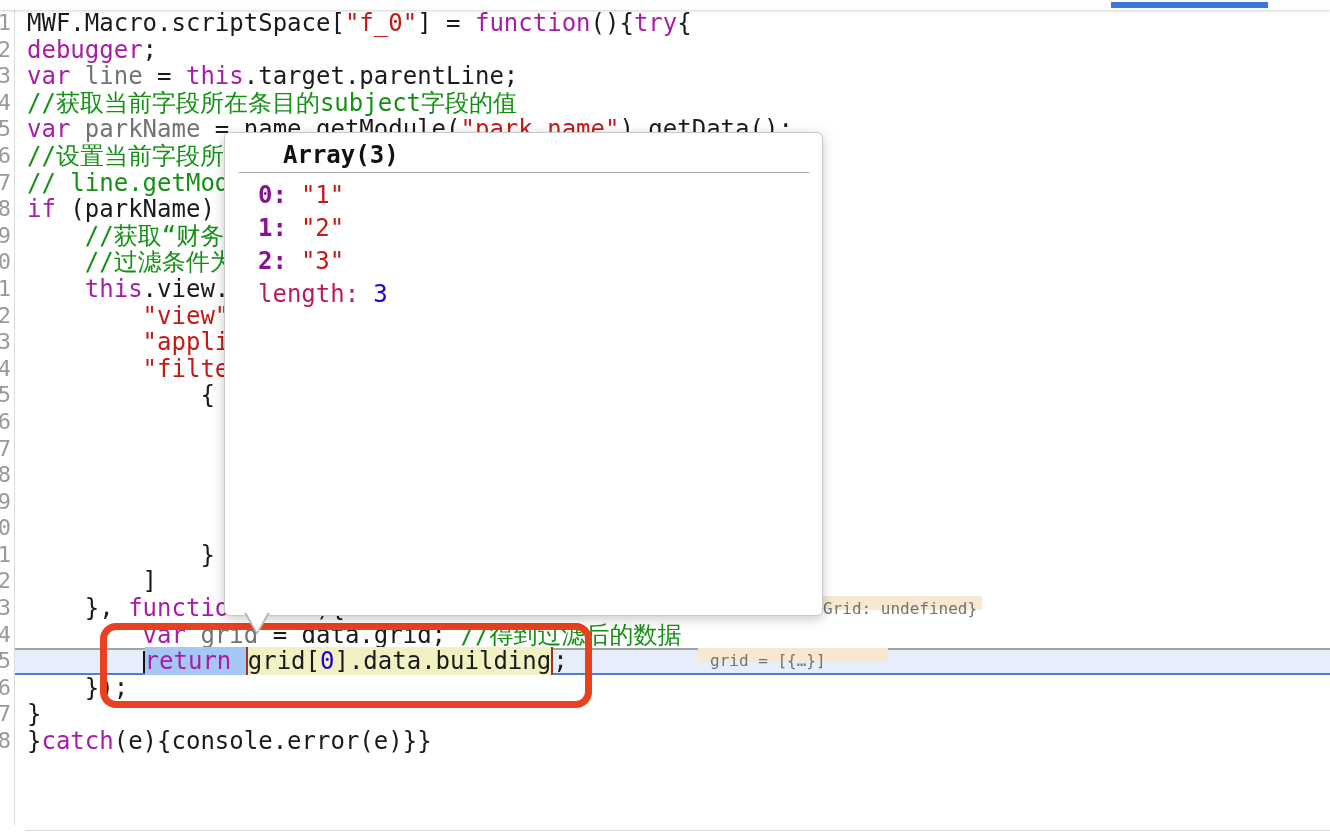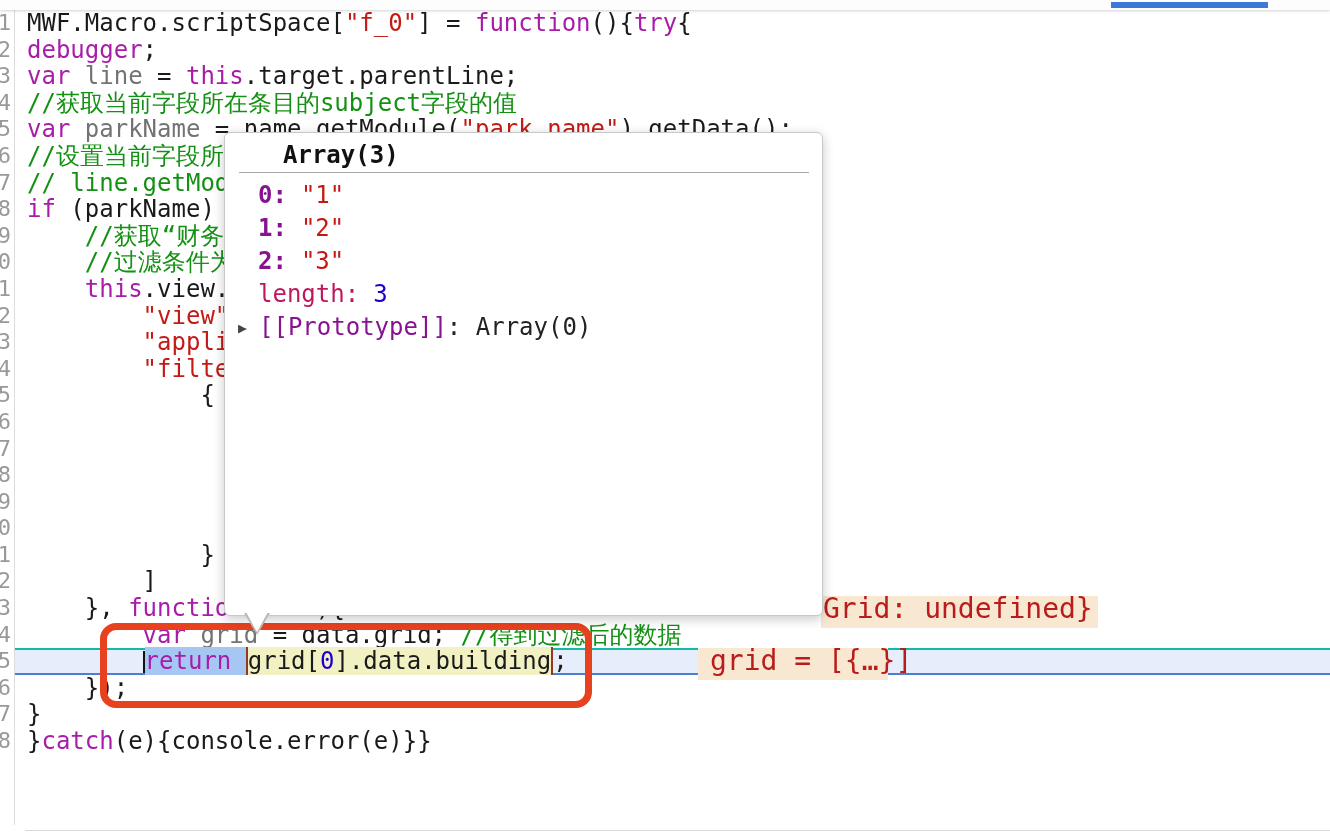--- a/index.html
+++ b/index.html
@@ -13,33 +13,33 @@
 
   
   .gutter{position:absolute;top:10px;left:0;width:14px;height:815px;border-right:1px solid #dcdcdc;
           overflow:hidden;background:#fff;z-index:2;}
   .ln{height:26.6px;line-height:26.6px;font-size:22px;color:#999;width:41px;margin-left:-30px;
       text-align:right;padding-right:3px;}
 
   
   .code{position:absolute;top:10px;left:15px;right:0;z-index:1;}
   .line{height:26.6px;line-height:26.6px;font-size:24px;white-space:pre;padding-left:12px;color:#1a1a1a;}
-  .line.active{box-sizing:border-box;border-top:2px solid #14b8a6;border-bottom:2px solid #4d7ed2;
+  .line.active{box-sizing:border-box;border-top:2px solid #a3a3a3;border-bottom:2px solid #4d7ed2;
                background:#e7eefb;line-height:22.6px;}
   .tk-p{color:#1a1a1a}.tk-k{color:#a81ca8}.tk-d{color:#737373}.tk-s{color:#c41a16}
   .tk-c{color:#149114}.tk-n{color:#1c00cf}
   .sel{background:#a6c7f4;}
   .eval{background:#f1f1c3;}
   .evl{border-left:2px solid #943823;}
   .evr{border-right:2px solid #943823;}
   .caret{display:inline-block;width:0;border-left:2px solid #111;height:22px;vertical-align:-4px;}
 
   
-  .hint{position:absolute;height:32px;line-height:26px;font-size:28px;background:#f9e8d1;
-        color:#b91c1c;z-index:4;white-space:pre;}
+  .hint{position:absolute;height:14px;line-height:26px;font-size:16px;background:#f9e8d1;
+        color:#737373;z-index:4;white-space:pre;}
   #hint1{left:821px;top:596px;padding:0 5px 0 2px;}
   #hint2{left:698px;top:648px;width:190px;padding-left:12px;box-sizing:border-box;}
 
   
   .red-annotation{position:absolute;left:100px;top:623px;width:492px;height:85px;
                   border:7px solid #e8411f;border-radius:16px;box-sizing:border-box;z-index:6;}
 
   
   .popup{position:absolute;left:224px;top:132px;width:599px;height:484px;background:#fff;
          border:1px solid #c8c8c8;border-radius:6px;box-shadow:0 3px 12px rgba(0,0,0,.22);
@@ -144,20 +144,19 @@
   <div class="red-annotation"></div>
 
   <div class="popup">
     <div class="popup-title">Array(3)</div>
     <hr>
     <div id="prows">
         <div class="prow"><span class="pk">0:</span><span class="pv str">"1"</span></div>
         <div class="prow"><span class="pk">1:</span><span class="pv str">"2"</span></div>
         <div class="prow"><span class="pk">2:</span><span class="pv str">"3"</span></div>
         <div class="prow"><span class="pk len">length:</span><span class="pv num">3</span></div>
-        <div class="prow proto"><span class="arrow">▶</span><span class="protok">[[Prototype]]</span><span>: </span><span>Array(0)</span></div>
       </div>
   </div>
   <div class="notch-outer"></div>
   <div class="notch-inner"></div>
 
   <div class="bottom-line"></div>
 </div>
 
 </body></html>

